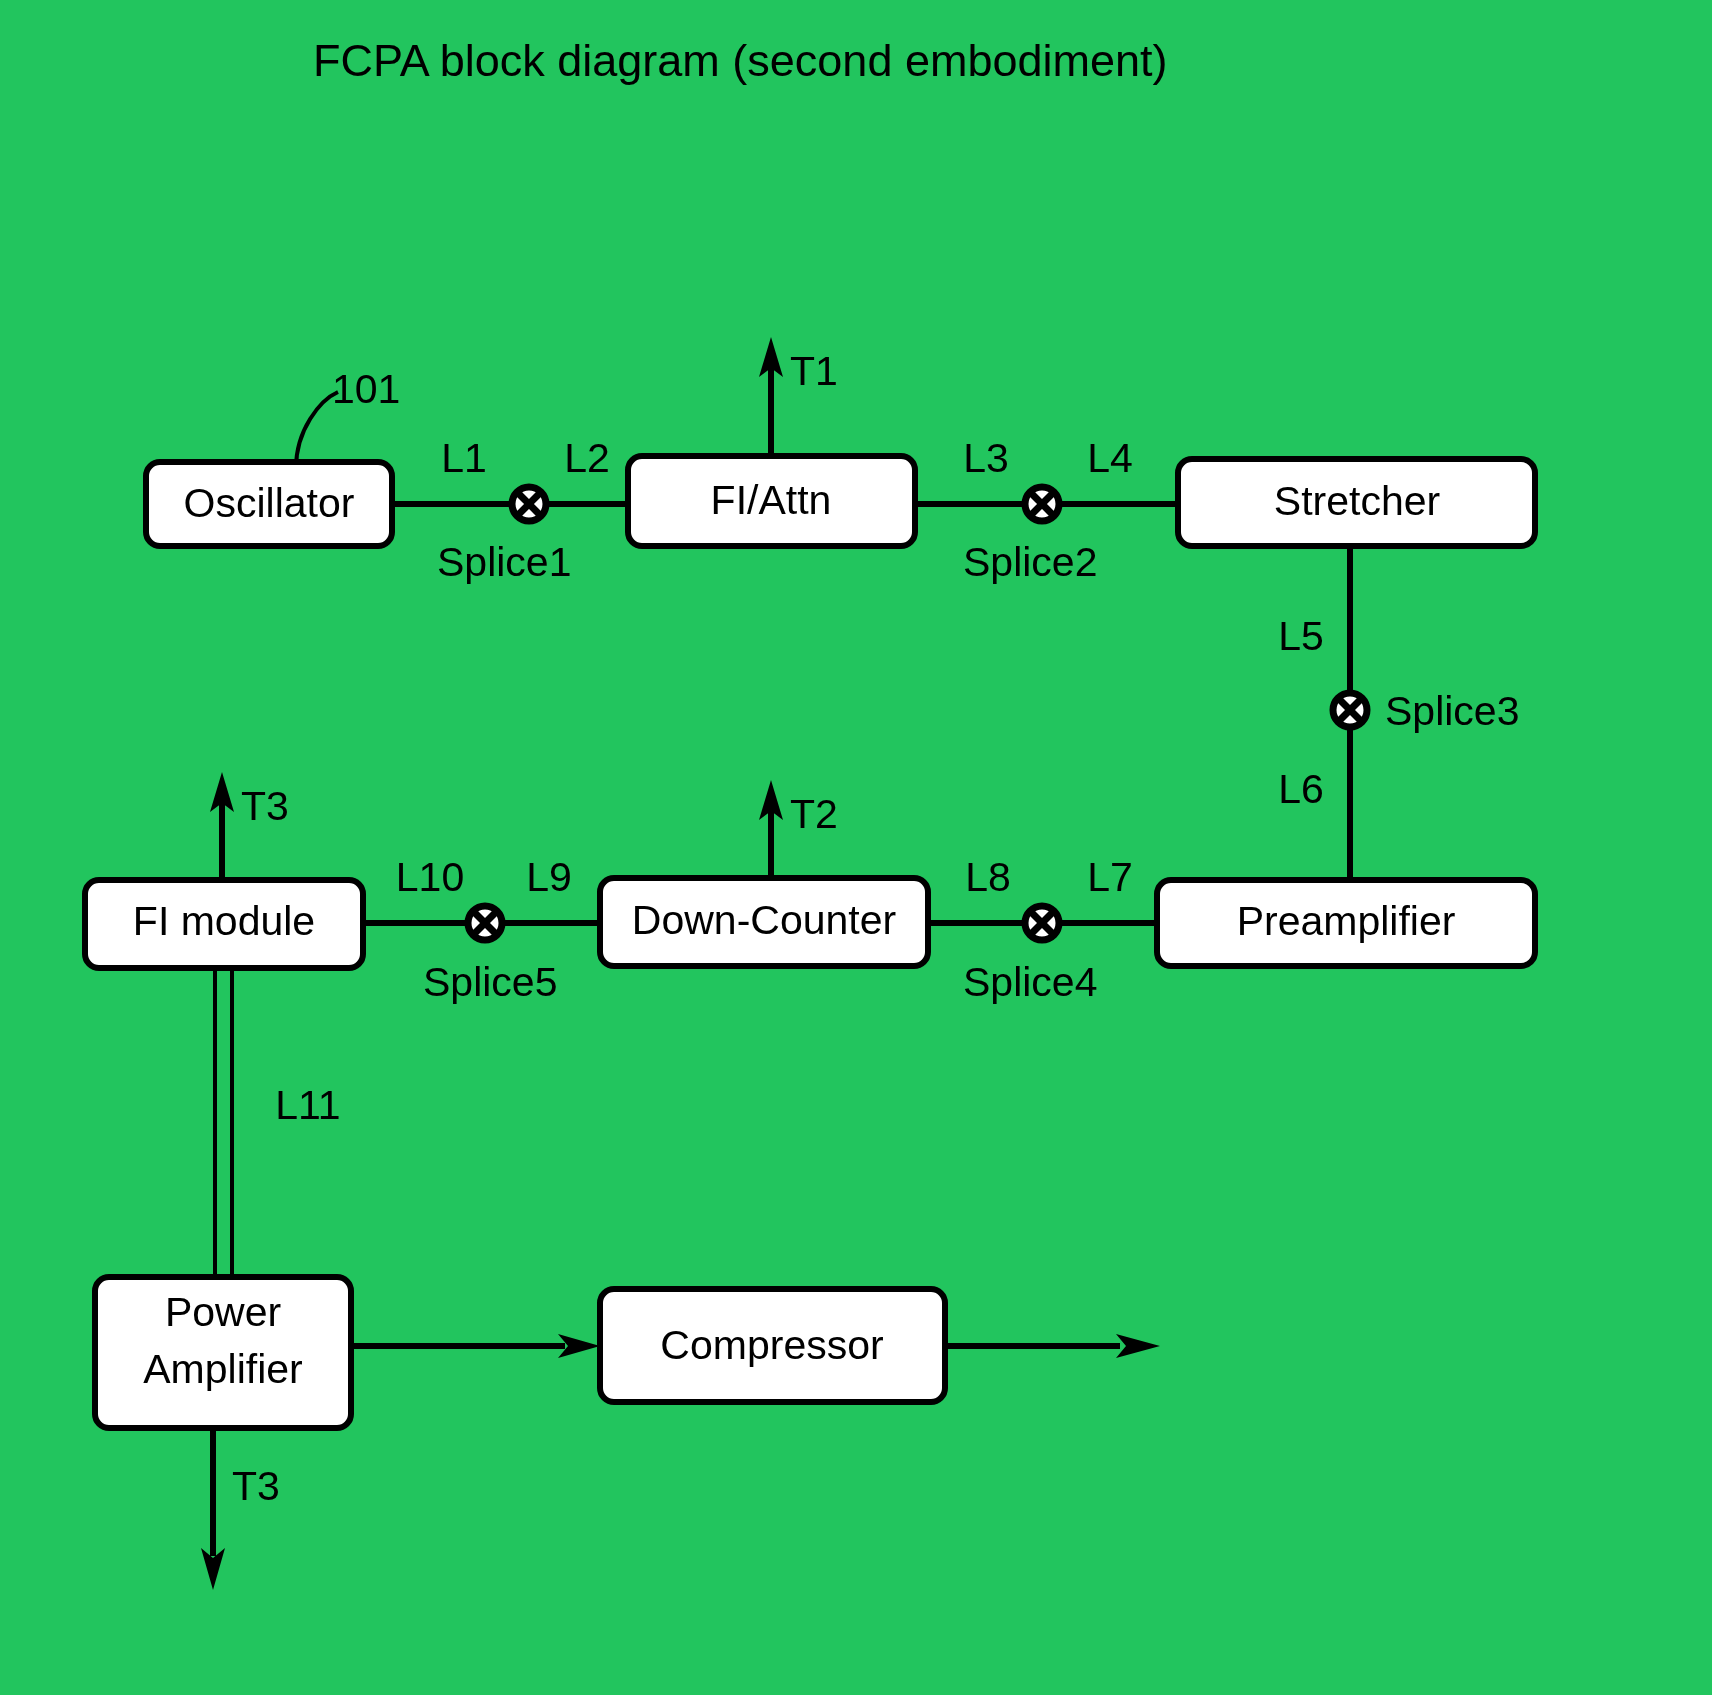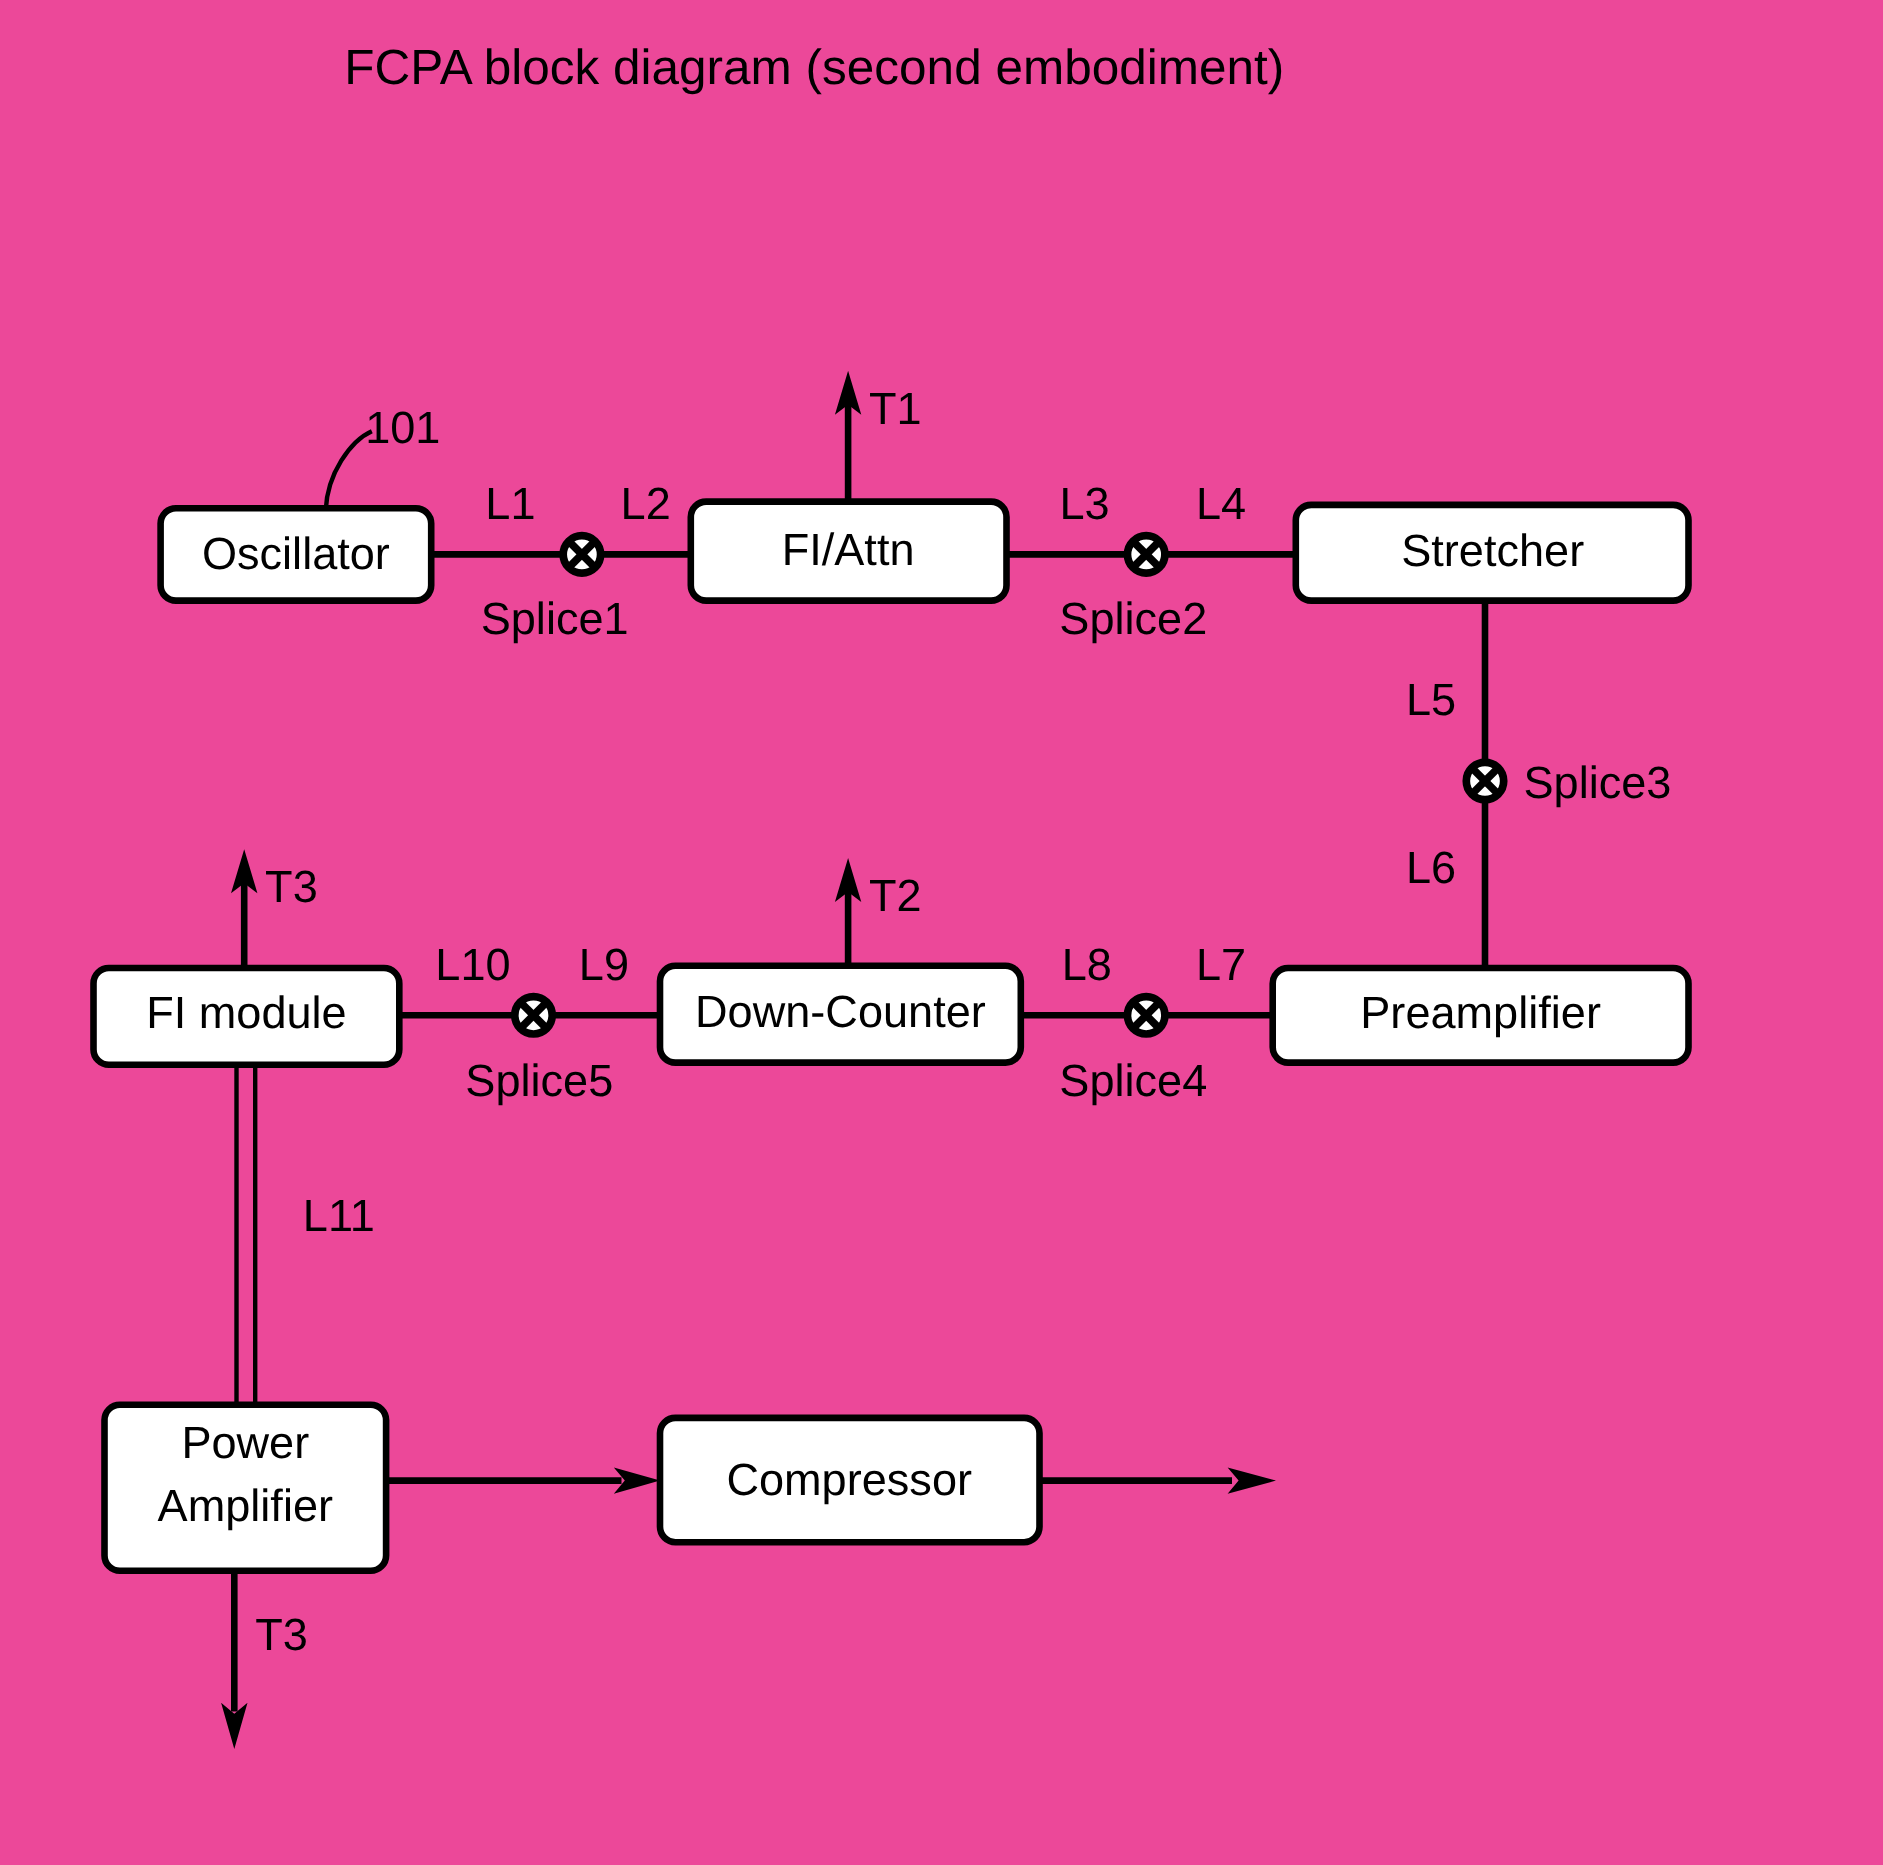--- a/index.html
+++ b/index.html
@@ -9,21 +9,21 @@
     background: #ffffff;
   }
   body {
     font-family: "Liberation Sans", sans-serif;
     color: #000000;
   }
   #page {
     position: relative;
     width: 1712px;
     height: 1695px;
-    background: #ec4899;
+    background: #22c55e;
     overflow: hidden;
   }
   #diagram-svg {
     display: block;
     width: 1712px;
     height: 1695px;
   }
   .fig-title {
     font-family: "Liberation Sans", sans-serif;
     font-size: 45px;

